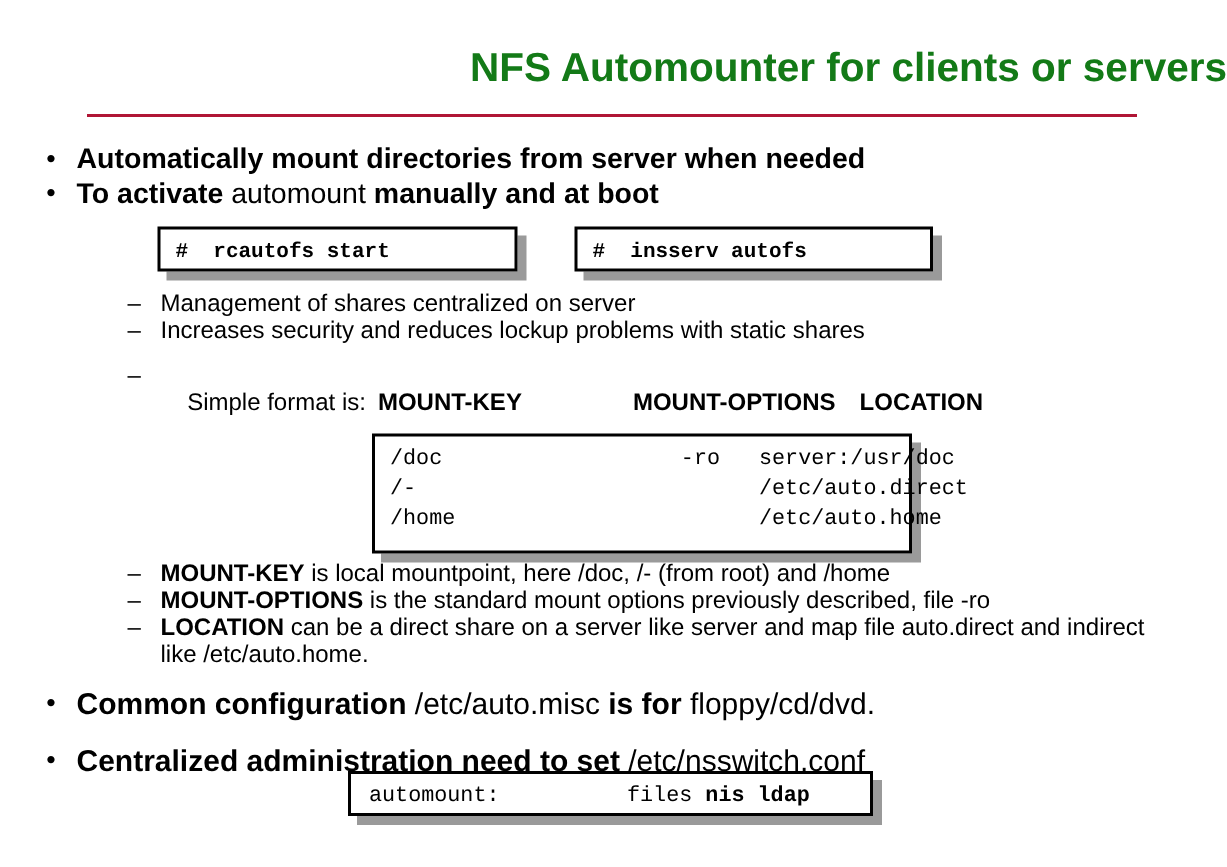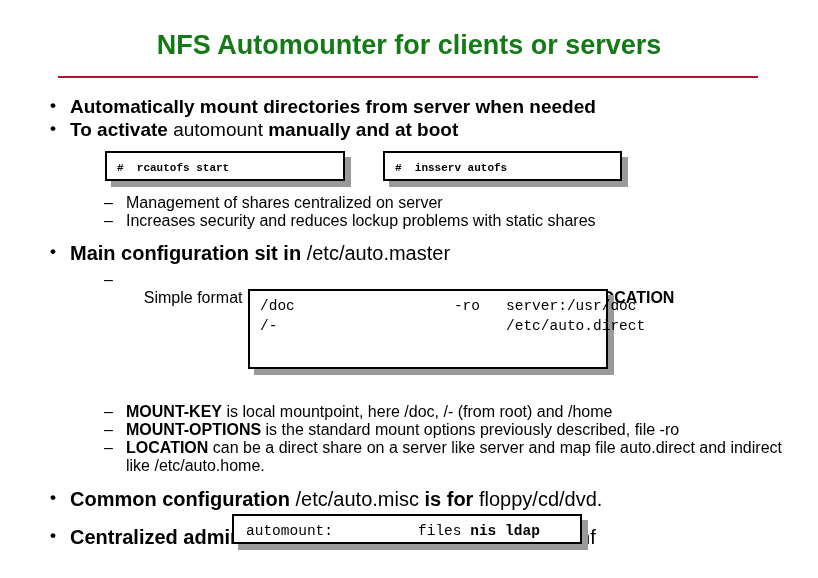--- a/index.html
+++ b/index.html
@@ -15,40 +15,40 @@
     color: #000000;
     position: relative;
   }
 
   
   .slide-title {
     position: absolute;
     left: 0;
     top: 30px;
     width: 818px;
-    text-align: center;
+    text-align: right;
     font-size: 27px;
     font-weight: bold;
     color: #137a17;
     letter-spacing: 0px;
     white-space: nowrap;
   }
   .title-rule {
     position: absolute;
     left: 58px;
     top: 76px;
     width: 700px;
     height: 2px;
     background: #b01535;
   }
 
   
   .content {
     position: absolute;
-    left: 44px;
+    left: 25px;
     top: 96px;
     width: 760px;
   }
 
   
   .b1 {
     position: relative;
     padding-left: 26px;
     font-size: 19px;
     font-weight: bold;
@@ -87,21 +87,21 @@
   .codebox {
     position: absolute;
     background: #ffffff;
     border: 2px solid #000000;
     box-shadow: 6px 6px 0 0 #9a9a9a;
     font-family: "Liberation Mono", monospace;
     box-sizing: border-box;
   }
   .codebox .line {
     white-space: pre;
-    font-size: 11px;
+    font-size: 14px;
     line-height: 20px;
   }
   .codebox.cmd .line { font-weight: bold; }
   .codebox.cmd { padding: 5px 10px; }
 
   .mapbox { padding: 5px 10px 6px 10px; }
   .mapbox .row { display: flex; white-space: pre; font-size: 14.5px; line-height: 20px; }
   .mapbox .c1 { width: 152px; flex: none; }
   .mapbox .c2 { width: 68px; flex: none; text-align: right; }
   .mapbox .c3 { padding-left: 26px; }
@@ -140,23 +140,20 @@
 
   <div style="height:44px;"></div>
 
   <div class="b2">
     <span>Management of shares centralized on server</span>
   </div>
   <div class="b2" style="margin-bottom:12px;">
     <span>Increases security and reduces lockup problems with static shares</span>
   </div>
 
-  <div class="b1" style="font-size:20px; margin-bottom:7px;">
-    <span>Main configuration sit in </span><span class="reg">/etc/auto.master</span>
-  </div>
 
   <div class="b2 fmt-row">
     <span>Simple format is:</span><span class="sp" style="width:8px;"></span><span class="k1">MOUNT-KEY</span><span class="sp" style="width:74px;"></span><span class="k1">MOUNT-OPTIONS</span><span class="sp" style="width:16px;"></span><span class="k1">LOCATION</span>
   </div>
 
   <div style="height:78px;"></div>
 
   <div class="b2">
     <span class="bold">MOUNT-KEY</span><span> is local mountpoint, here /doc, /- (from root) and /home</span>
   </div>
@@ -189,20 +186,25 @@
   <div class="row">
     <span class="c1">/doc</span>
     <span class="c2">-ro</span>
     <span class="c3">server:/usr/doc</span>
   </div>
   <div class="row">
     <span class="c1">/-</span>
     <span class="c2"></span>
     <span class="c3">/etc/auto.direct</span>
   </div>
+  <div class="row">
+    <span class="c1">/home</span>
+    <span class="c2"></span>
+    <span class="c3">/etc/auto.home</span>
+  </div>
 </div>
 
 <div class="codebox nssbox" id="box-nsswitch">
   <div class="row">
     <span class="k">automount:</span>
     <span class="v"><span>files </span><span class="bold">nis ldap</span></span>
   </div>
 </div>
 
 </body></html>

